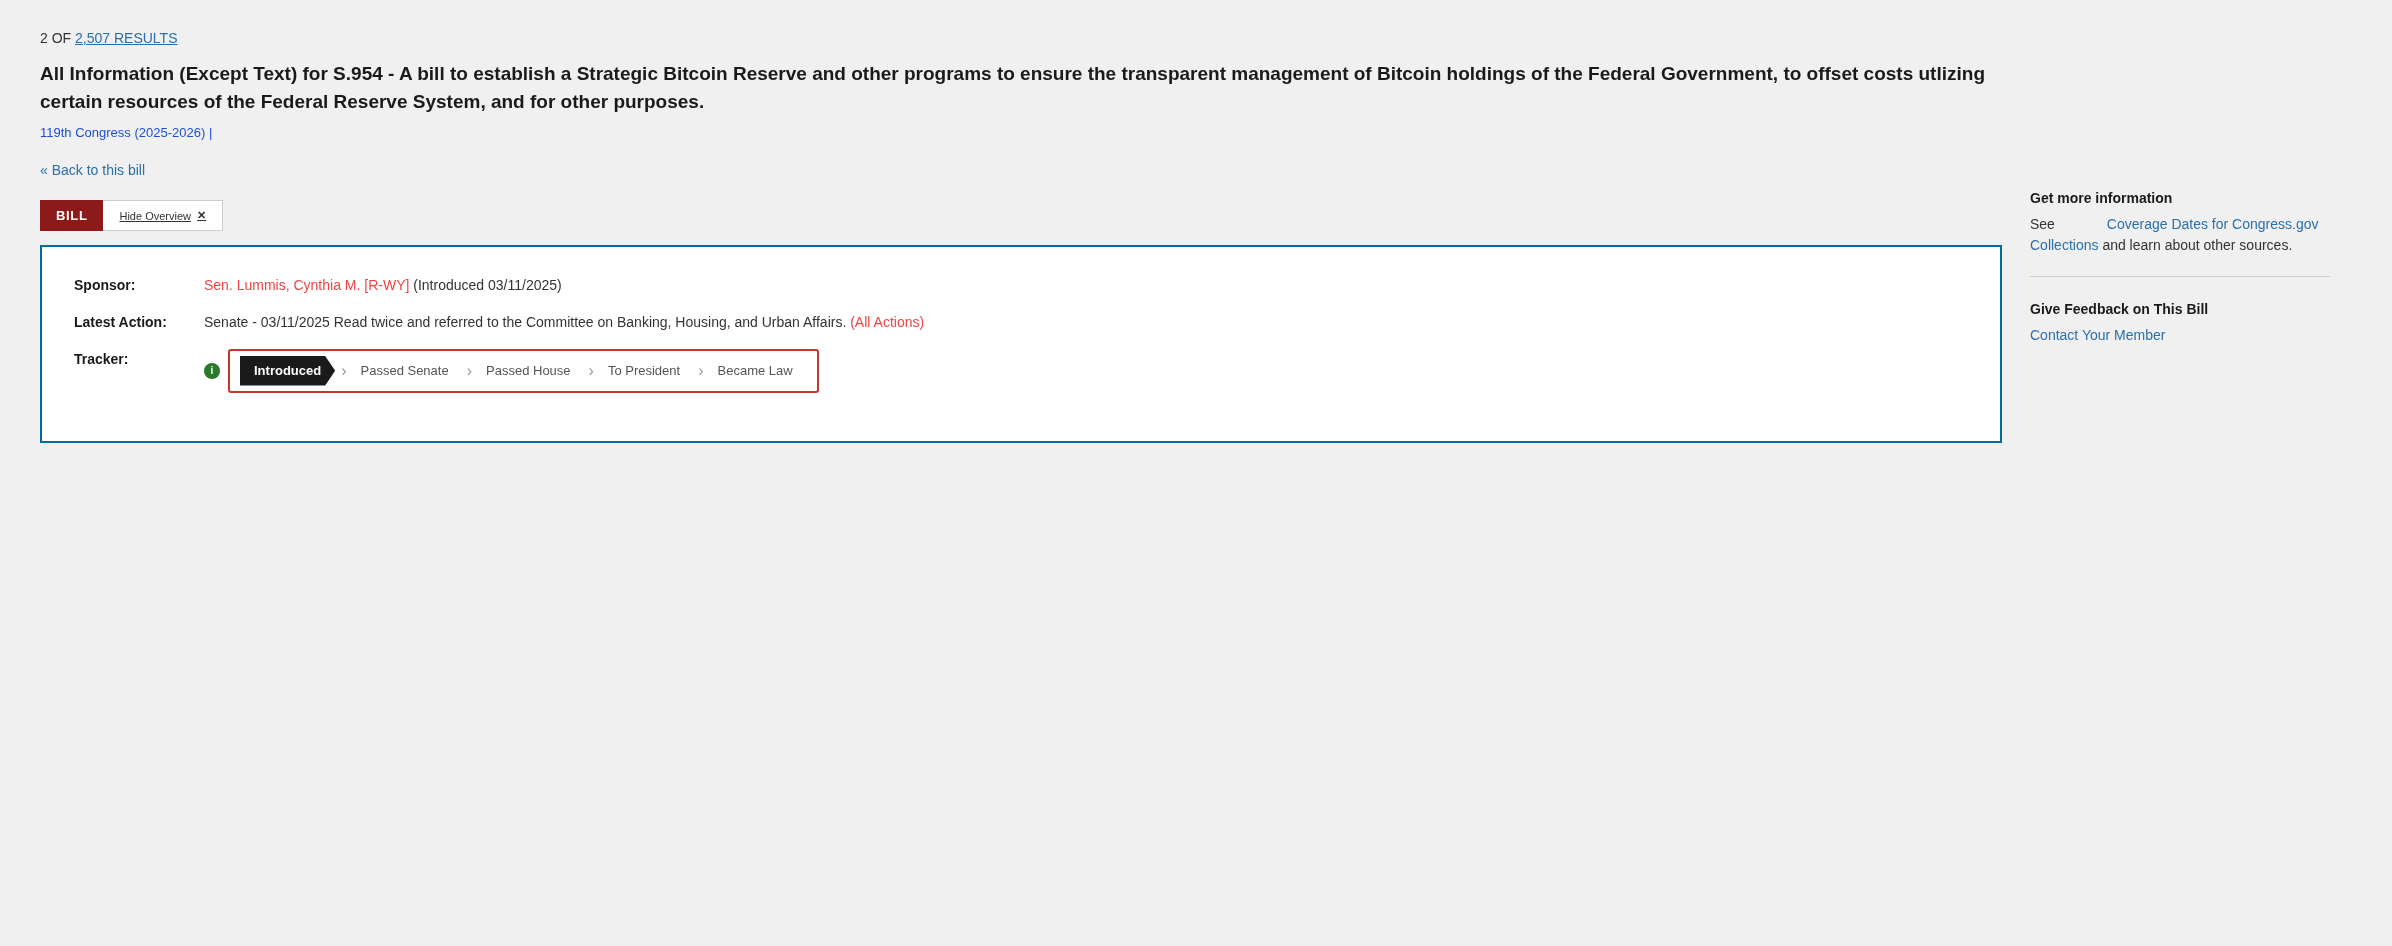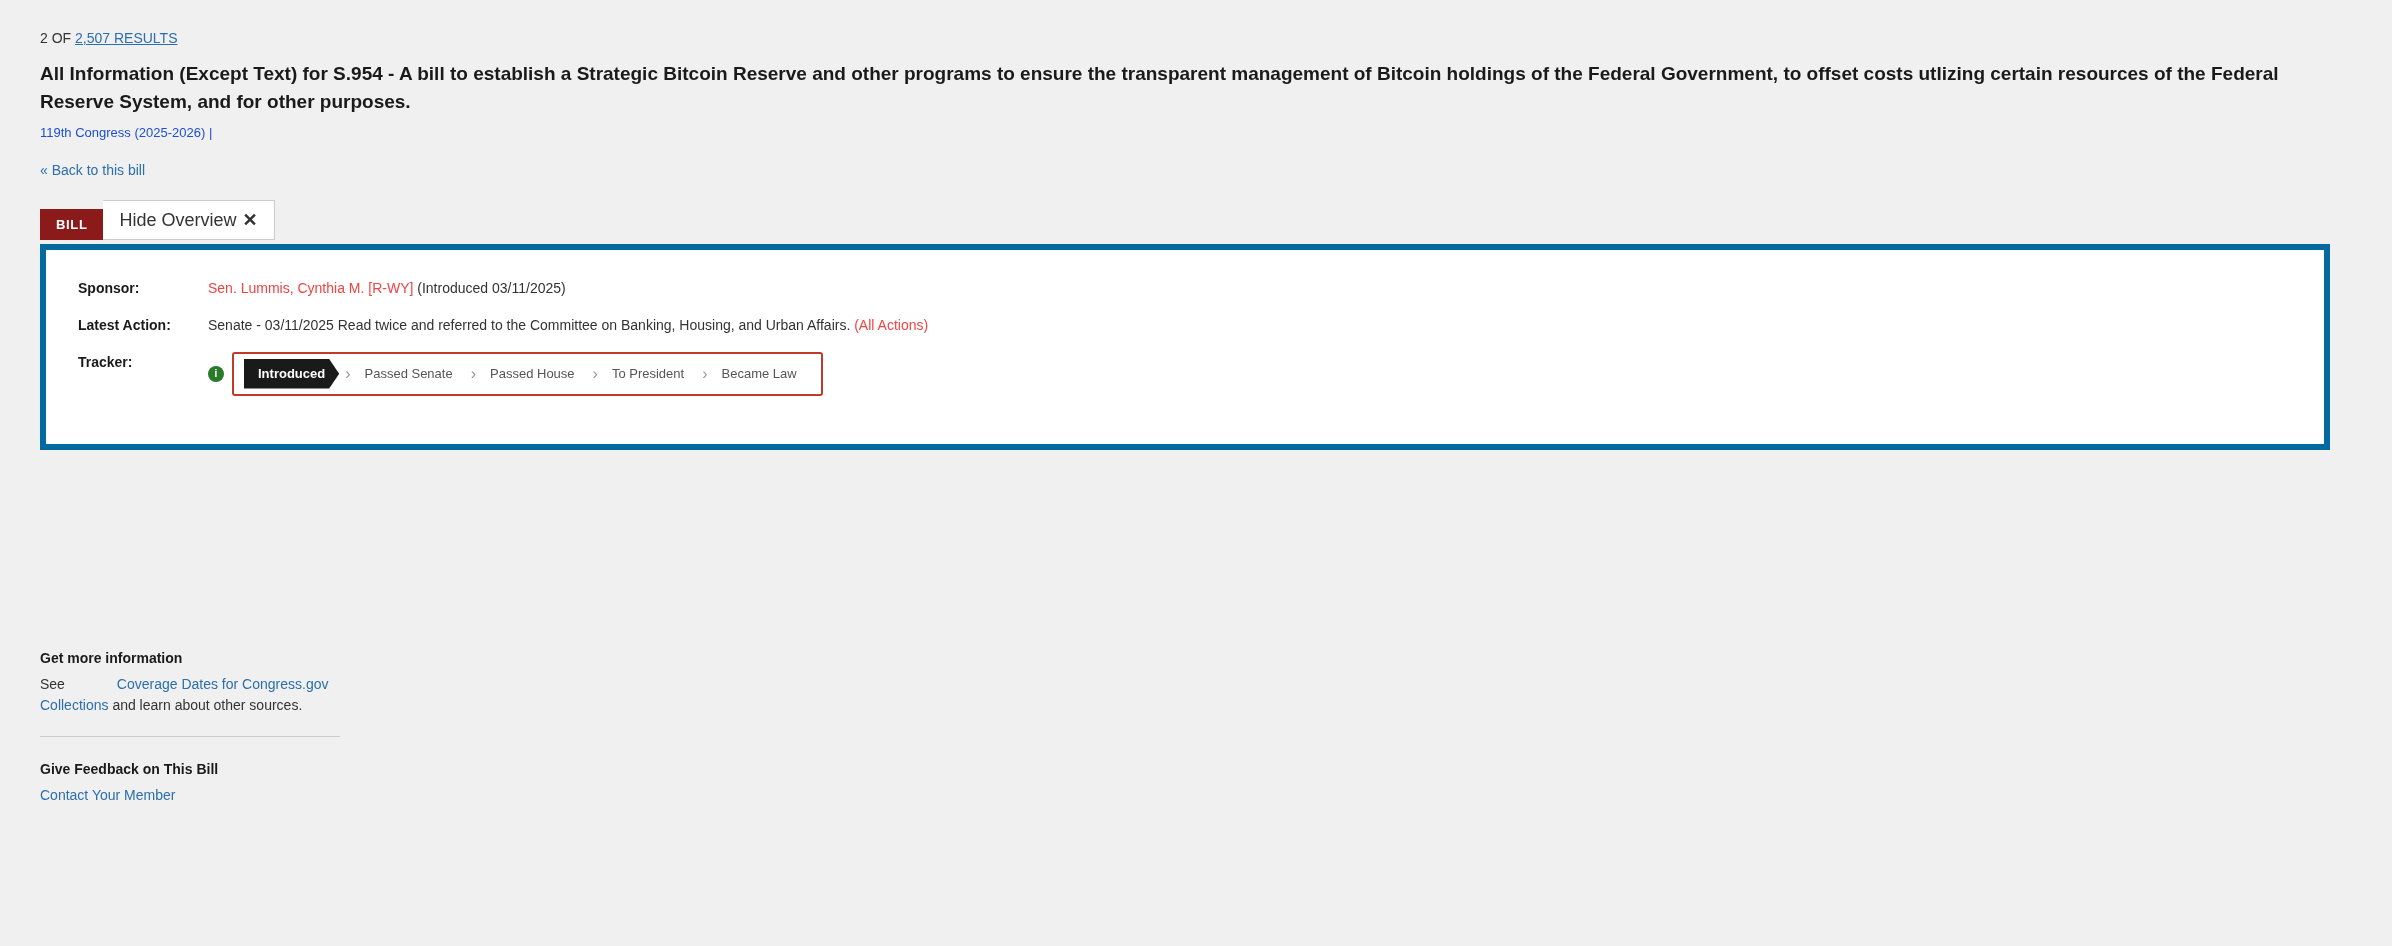--- a/index.html
+++ b/index.html
@@ -8,22 +8,21 @@
       background: #f0f0f0;
       color: #1a1a1a;
       font-size: 15px;
       min-height: 946px;
     }
     .page-wrapper {
       display: flex;
       max-width: 2392px;
       margin: 0 auto;
       padding: 30px 62px 40px 40px;
-      gap: 40px;
-      flex-direction: column;
+      gap: 28px;
     }
     .main-content {
       flex: 1;
       min-width: 0;
     }
     .sidebar {
       width: 300px;
       flex-shrink: 0;
       padding-top: 160px;
     }
@@ -81,40 +80,41 @@
       padding: 8px 16px;
       letter-spacing: 0.05em;
       text-transform: uppercase;
       border: none;
       cursor: pointer;
     }
     .tab-hide-overview {
       background: #fff;
       color: #333;
       font-family: Arial, Helvetica, sans-serif;
-      font-size: 18px;
+      font-size: 11px;
       padding: 8px 16px;
       border: 1px solid #ccc;
       border-left: none;
       cursor: pointer;
       display: flex;
       align-items: center;
       gap: 6px;
+      text-decoration: underline;
     }
     .tab-hide-overview .close-x {
       color: #333;
       font-weight: 700;
     }
 
     
     .overview-card {
       background: #fff;
-      border: 6px solid #0369a1;
+      border: 2px solid #0369a1;
       padding: 28px 32px 32px 32px;
-      margin-top: 4px;
+      margin-top: 14px;
     }
     .info-row {
       display: flex;
       align-items: flex-start;
       margin-bottom: 16px;
       font-family: Arial, Helvetica, sans-serif;
       font-size: 14px;
       line-height: 1.5;
     }
     .info-label {

